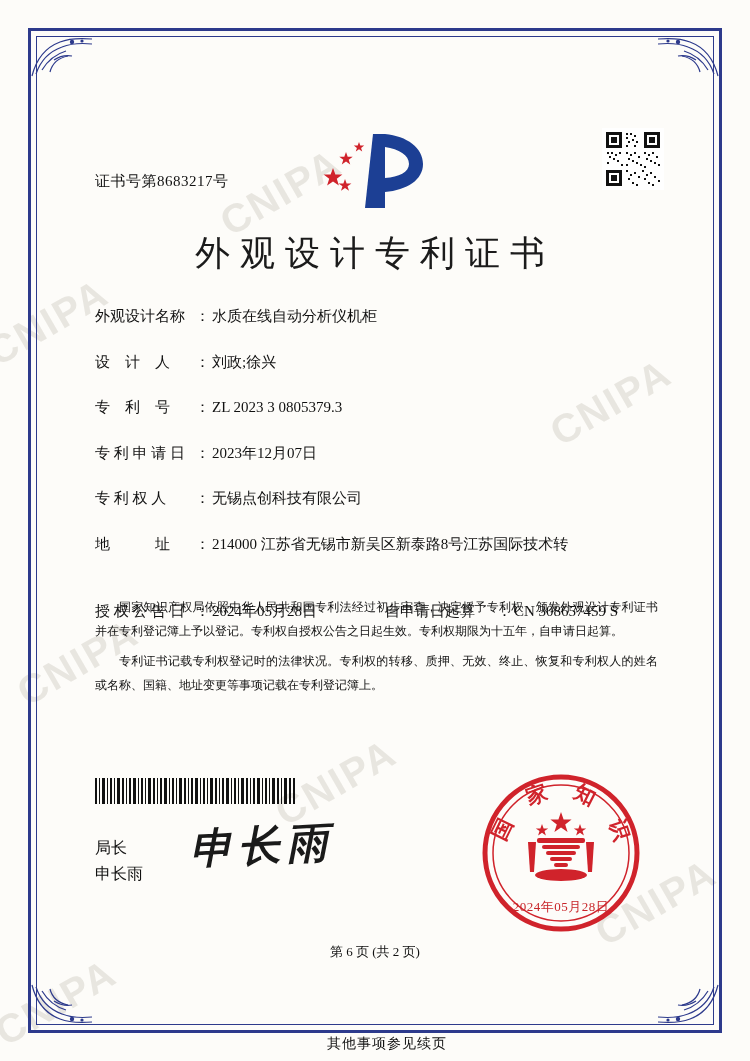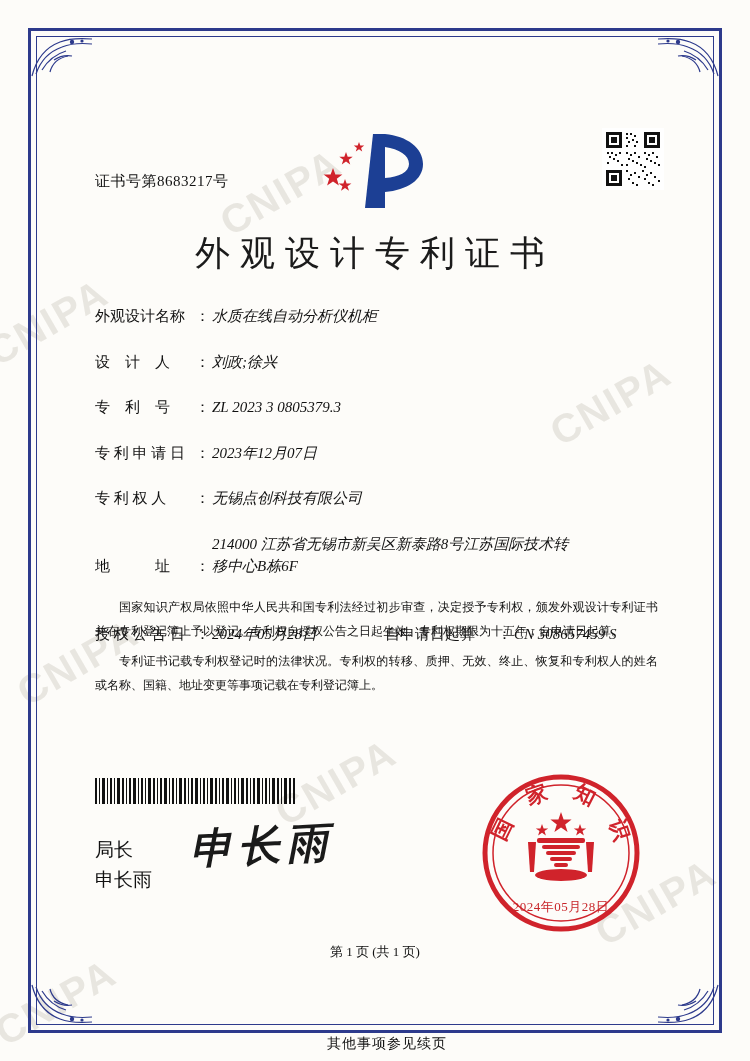--- a/index.html
+++ b/index.html
@@ -120,21 +120,21 @@
     line-height: 1.5;
   }
   .field-label {
     width: 100px;
     flex: 0 0 100px;
     display: flex;
     justify-content: space-between;
     white-space: nowrap;
   }
   .field-colon { margin: 0 2px 0 0; }
-  .field-value { flex: 1; font-style: italic; }
+  .field-value { flex: 1; }
   .field-value .line2 { display: block; margin-left: 0; }
 
   .row-double { display: flex; margin-top: 45px; }
   .row-double .half { display: flex; }
   .row-double .half.first { width: 290px; }
   .row-double .half .field-label { width: 100px; flex: 0 0 100px; }
   .row-double .half.second .field-label { width: 112px; flex: 0 0 112px; }
 
   .paragraphs {
     position: absolute;
@@ -149,21 +149,21 @@
   .barcode {
     position: absolute;
     left: 35px; top: 718px;
     width: 200px; height: 26px;
   }
   .barcode svg { display: block; }
 
   .signature-block {
     position: absolute;
     left: 35px; top: 775px;
-    font-size: 19px;
+    font-size: 16px;
     line-height: 1.6;
     color: #111;
   }
   .sign-script {
     position: absolute;
     left: 130px; top: 758px;
     font-family: "Liberation Serif", serif;
     font-size: 42px;
     color: #1a1a1a;
     font-style: italic;
@@ -388,21 +388,20 @@
         <div class="field-label">专 利 权 人</div>
         <div class="field-colon">：</div>
         <div class="field-value">无锡点创科技有限公司</div>
       </div>
 
       <div class="field-row">
         <div class="field-label">地　　　址</div>
         <div class="field-colon">：</div>
         <div class="field-value">
           <span>214000 江苏省无锡市新吴区新泰路8号江苏国际技术转</span>
-          <span class="line2">移中心B栋6F</span>
         </div>
       </div>
 
       <div class="field-row row-double">
         <div class="half first">
           <div class="field-label">授 权 公 告 日</div>
           <div class="field-colon">：</div>
           <div class="field-value">2024年05月28日</div>
         </div>
         <div class="half second">
@@ -508,17 +507,17 @@
         <defs>
           <path id="sealTextPath" d="M 81,81 m -56,0 a 56,56 0 1,1 112,0" fill="none"></path>
         </defs>
         <text font-family="'Liberation Serif', serif" font-size="21" font-weight="bold" fill="#d0232b" letter-spacing="9">
           <textPath href="#sealTextPath" startOffset="6%">国 家 知 识 产 权 局</textPath>
         </text>
       </svg>
     </div>
     <div class="seal-date">2024年05月28日</div>
 
-    <div class="page-no">第 1 页 (共 1 页)</div>
+    <div class="page-no">第 6 页 (共 2 页)</div>
   </div>
 
   <div class="footnote">其他事项参见续页</div>
 </div>
 
 </body></html>

